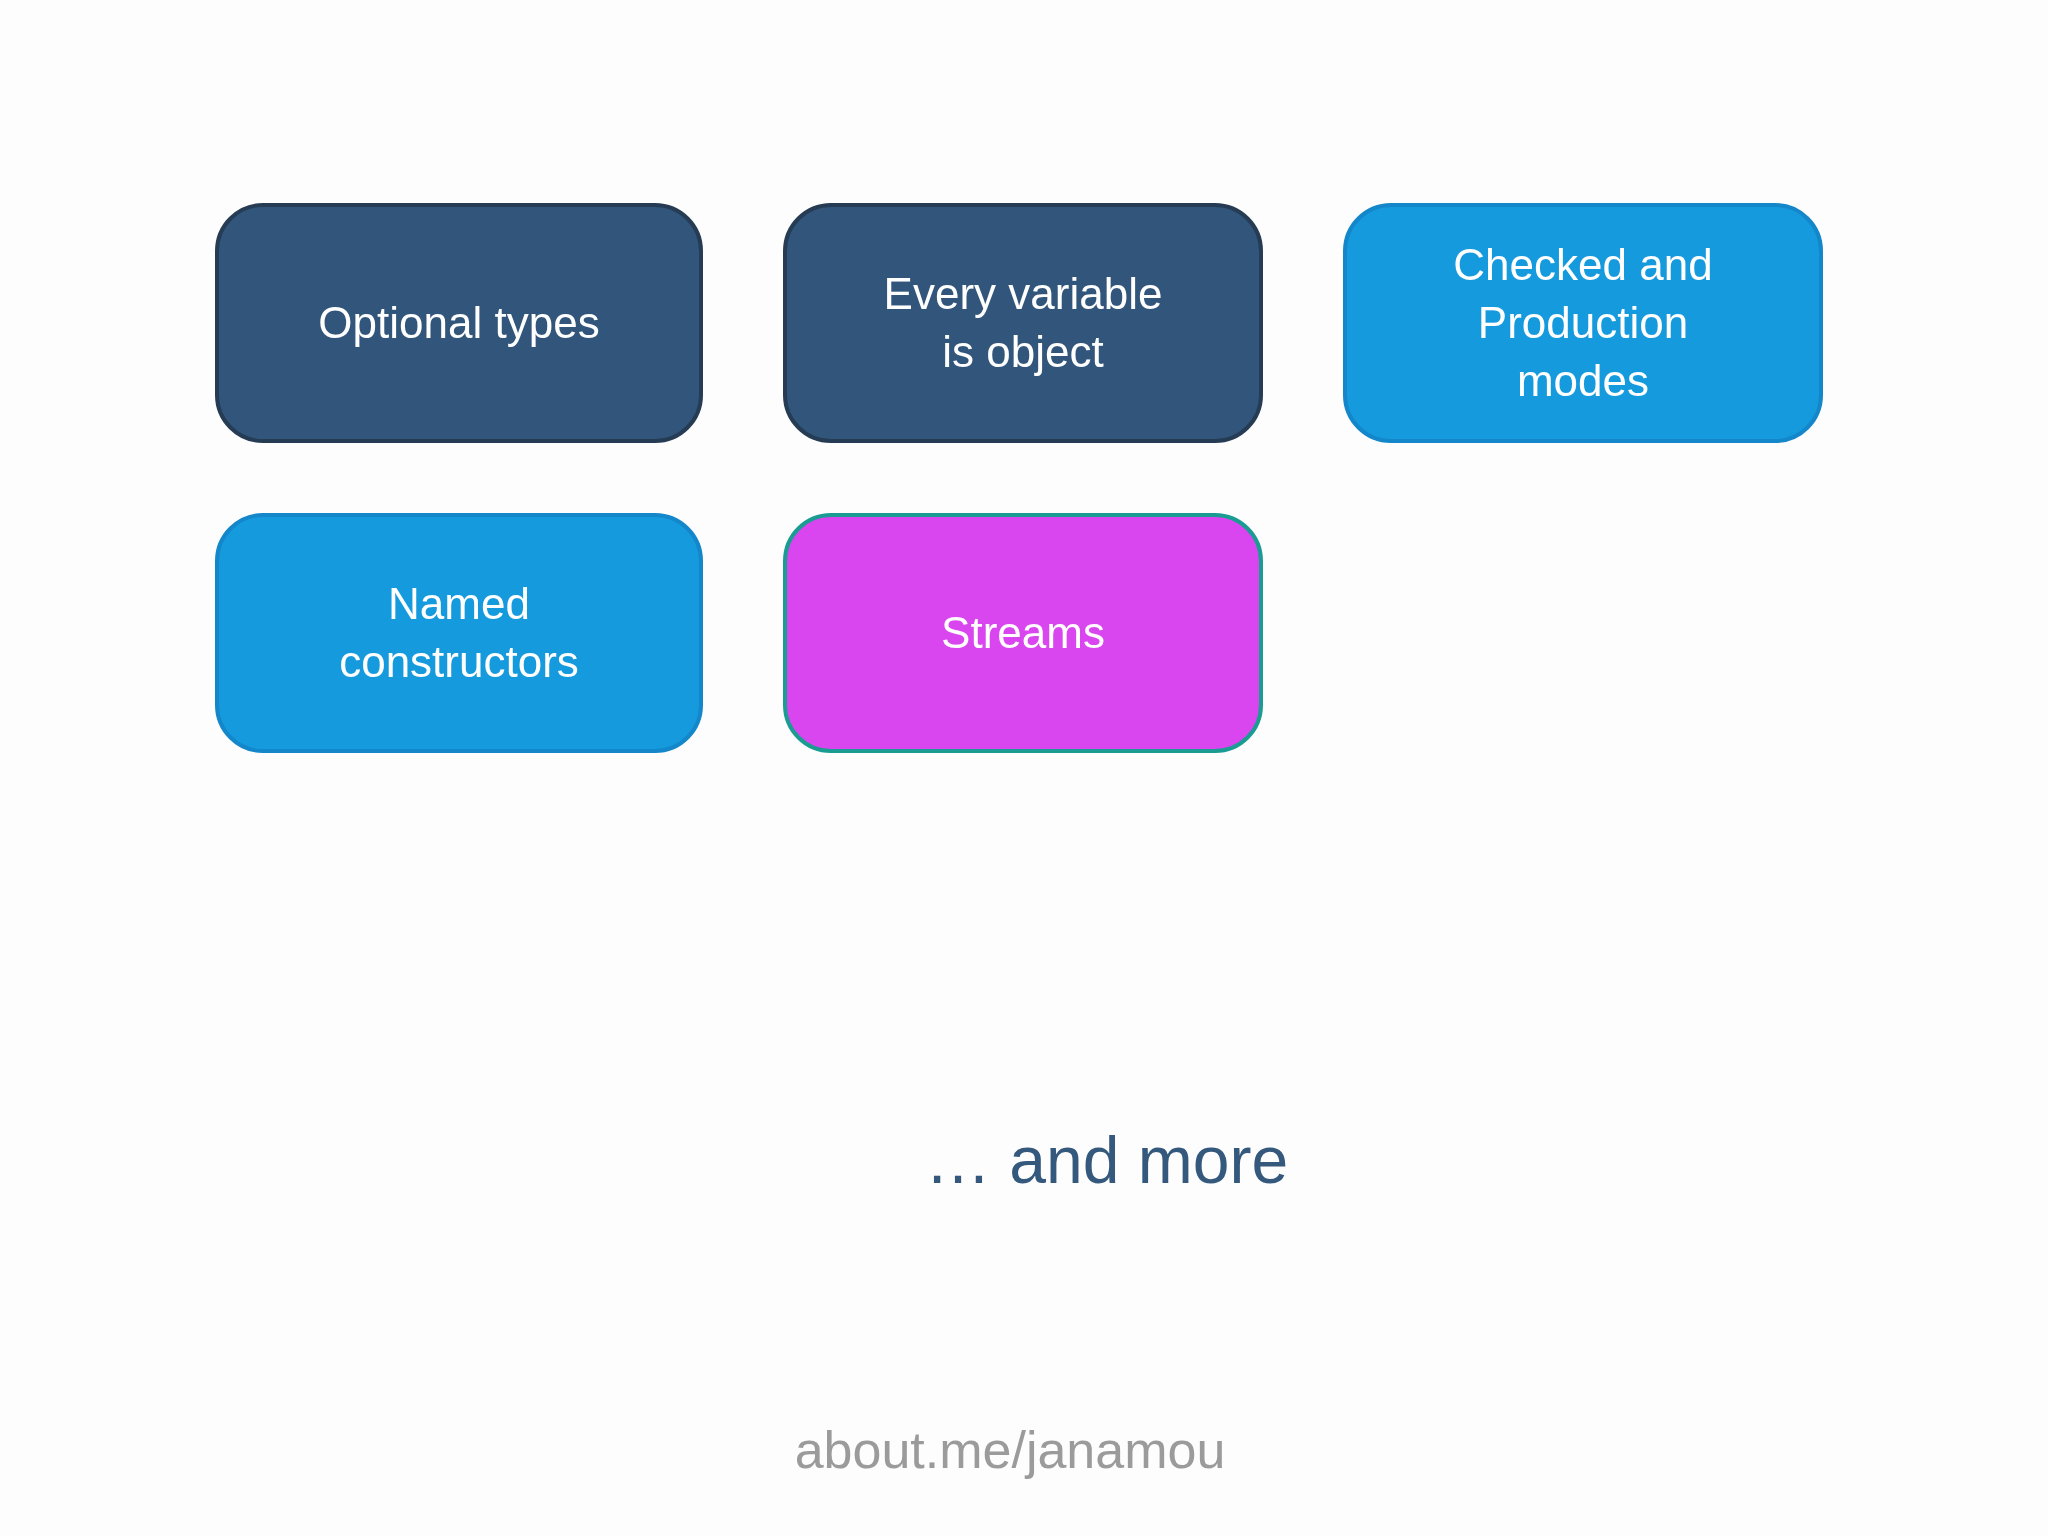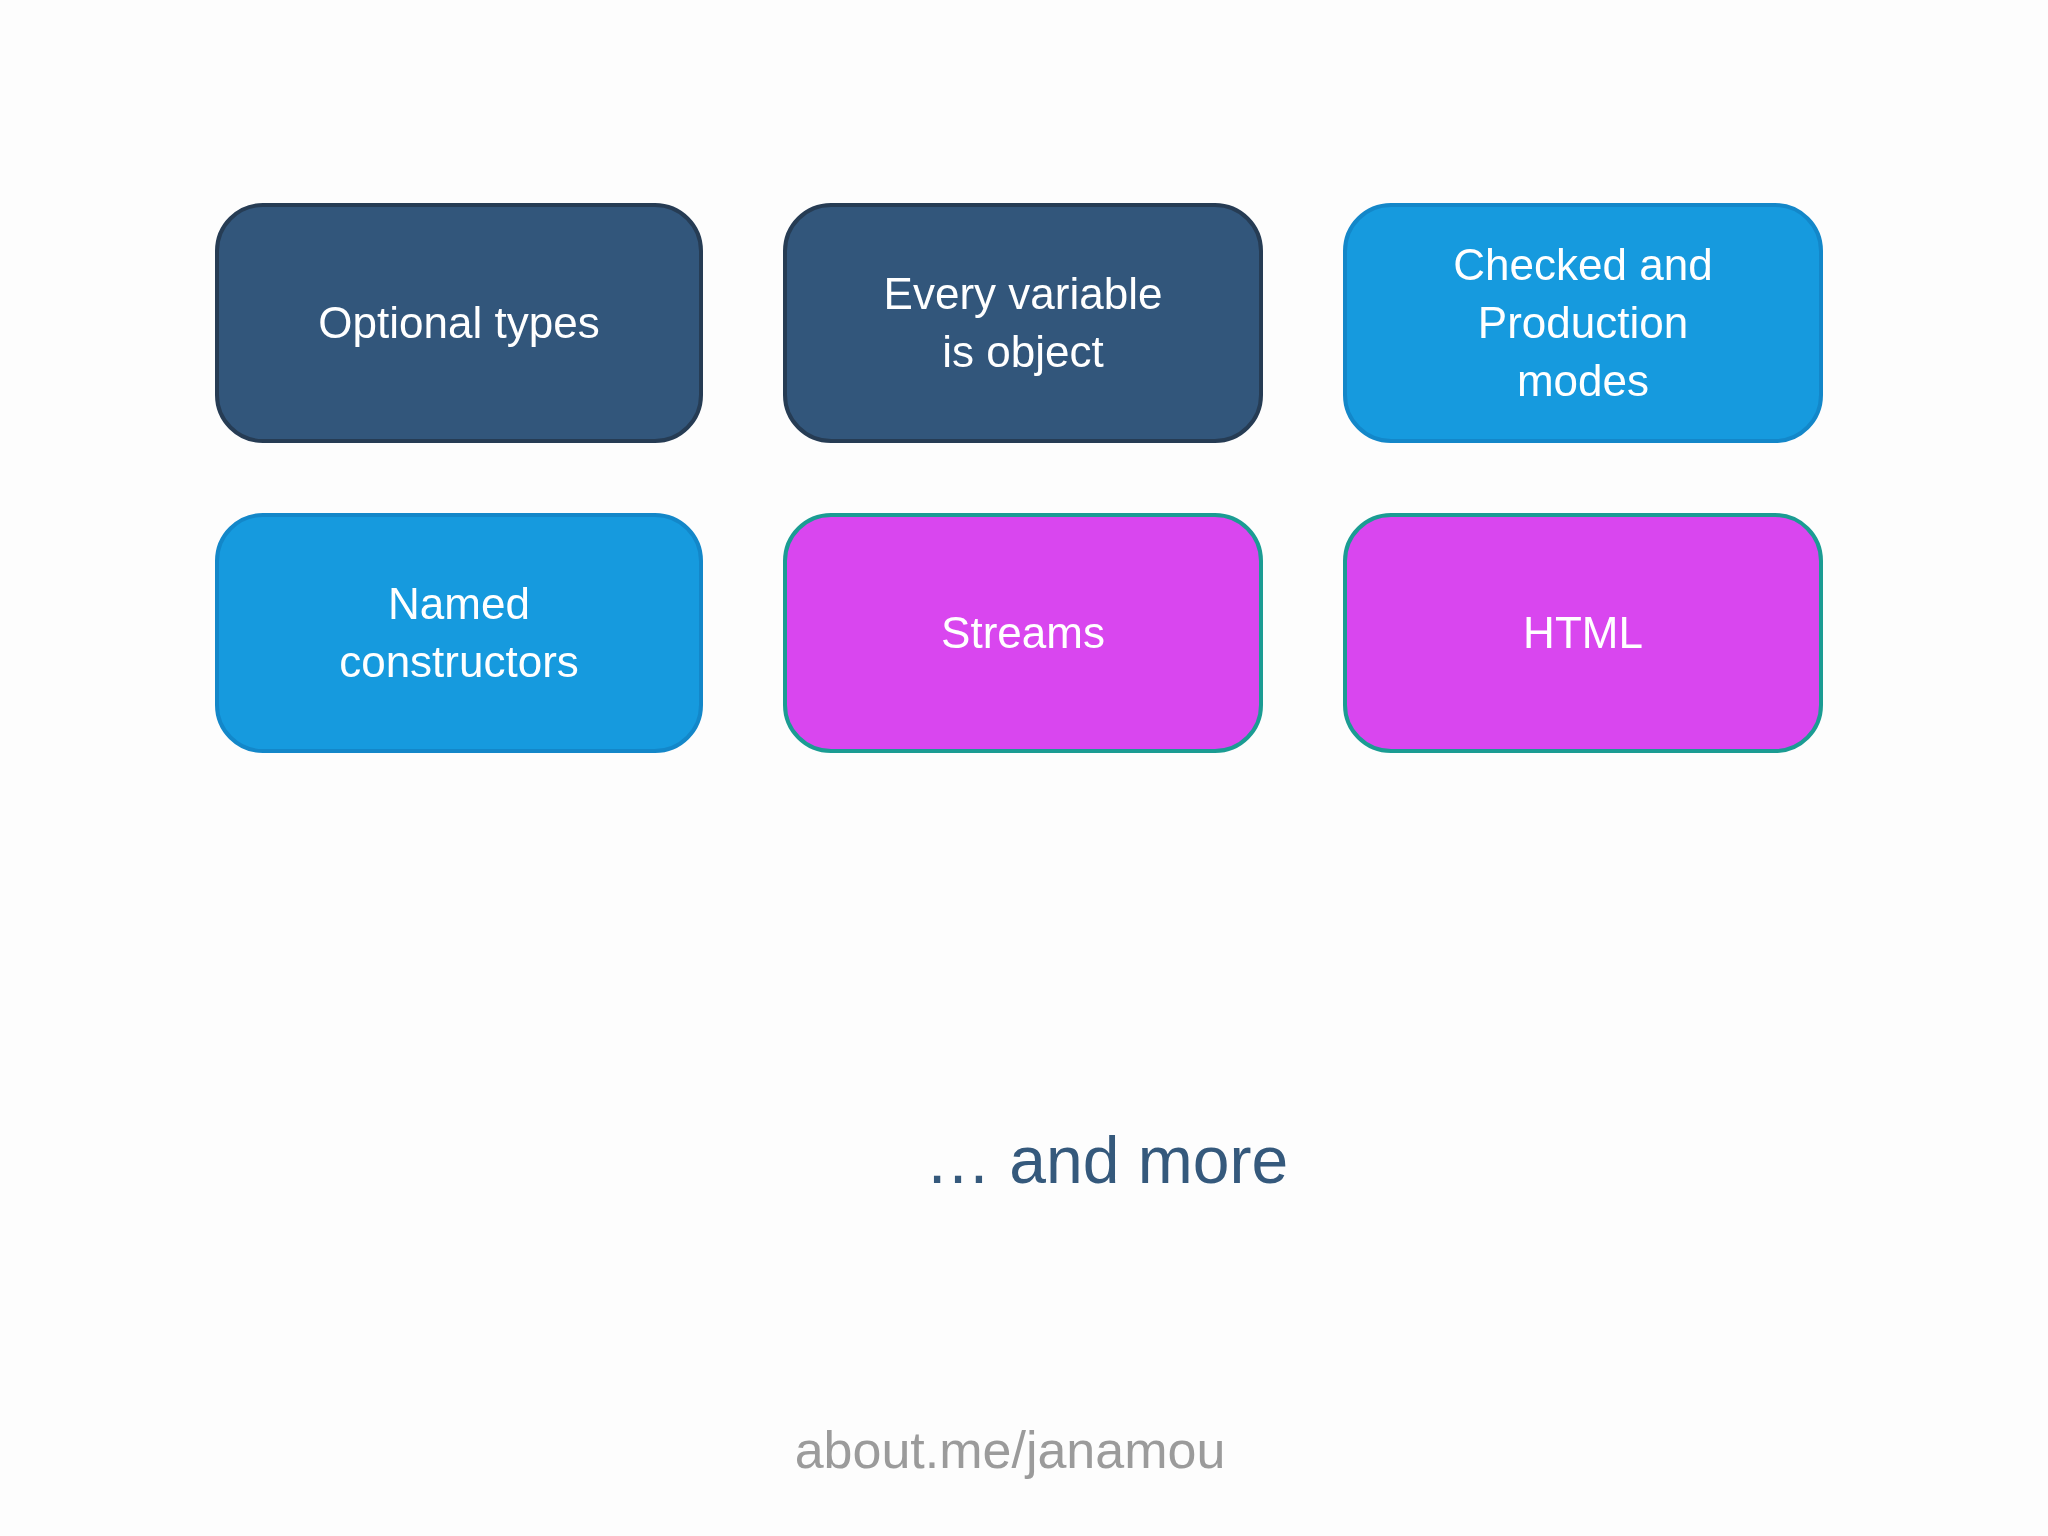--- a/index.html
+++ b/index.html
@@ -94,23 +94,20 @@
 modes</span>
     </div>
     <div class="box blue">
       <span>Named
 constructors</span>
     </div>
 
     <div class="box teal">
       <span>Streams</span>
     </div>
-    <div class="box teal">
-      <span>HTML</span>
-    </div>
 
   </div>
 
   <div class="and-more">… and more</div>
 
   <div class="credit">about.me/janamou</div>
 
 </div>
 
 </body></html>

